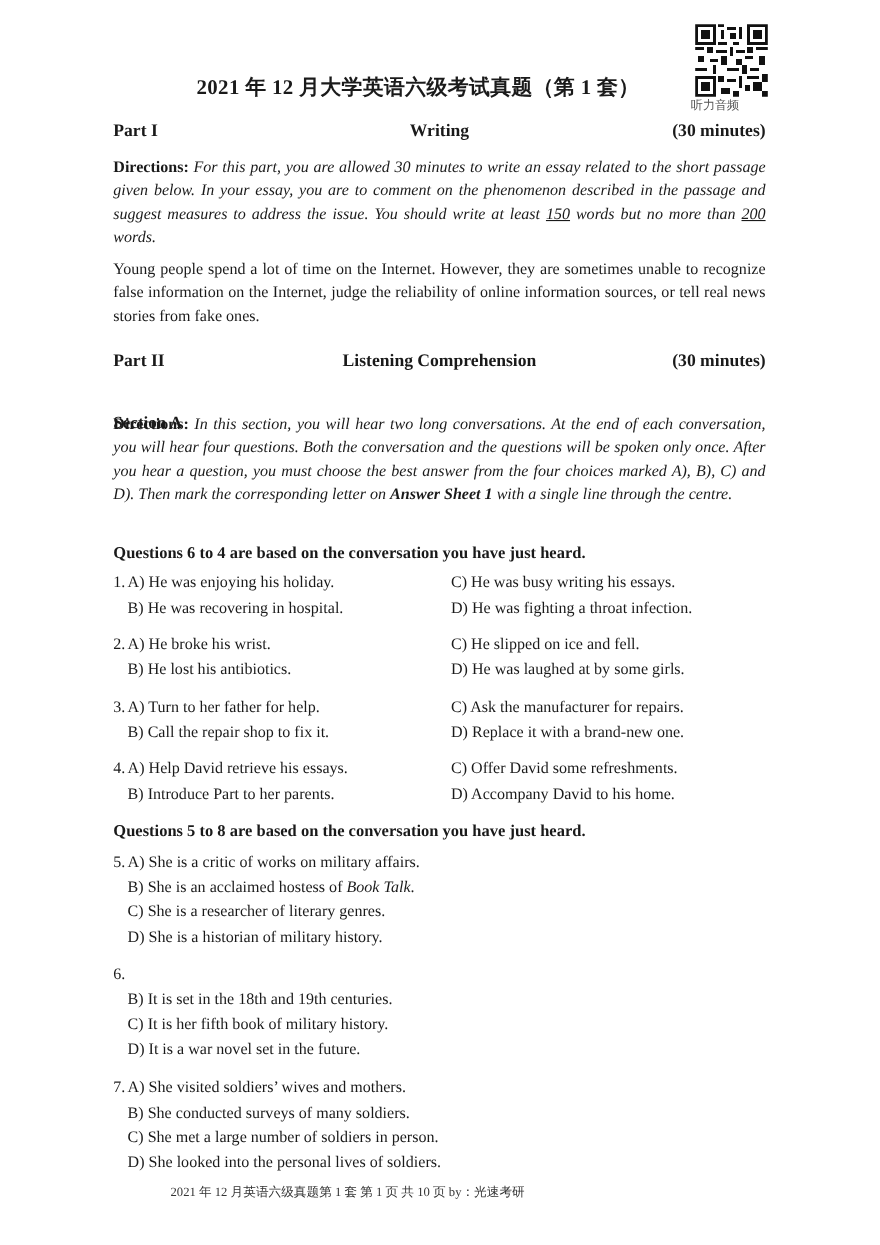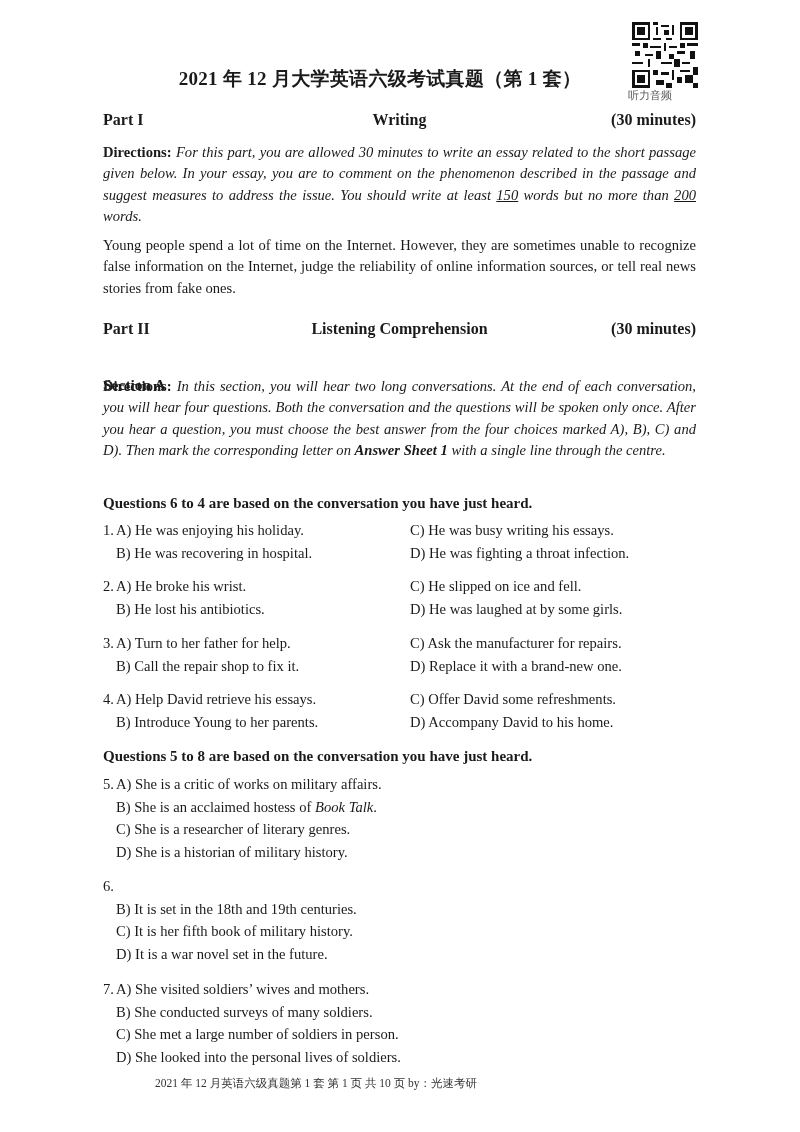--- a/index.html
+++ b/index.html
@@ -151,21 +151,21 @@
       <span class="optC">D) Replace it with a brand-new one.</span>
     </div>
 </div>
 <div class="abs q" style="top:688px;">
   <div class="row">
       <span class="num">4.</span>
       <span class="optA">A) Help David retrieve his essays.</span>
       <span class="optC">C) Offer David some refreshments.</span>
     </div>
   <div class="row">
-      <span class="optA">B) Introduce Young to her parents.</span>
+      <span class="optA">B) Introduce Part to her parents.</span>
       <span class="optC">D) Accompany David to his home.</span>
     </div>
 </div>
 
 <div class="abs q-head" style="top:748px;">Questions 5 to 8 are based on the conversation you have just heard.</div>
 
 <div class="abs q" style="top:773px;">
   <div class="row">
       <span class="num">5.</span>
       <span class="optA">A) She is a critic of works on military affairs.</span>

